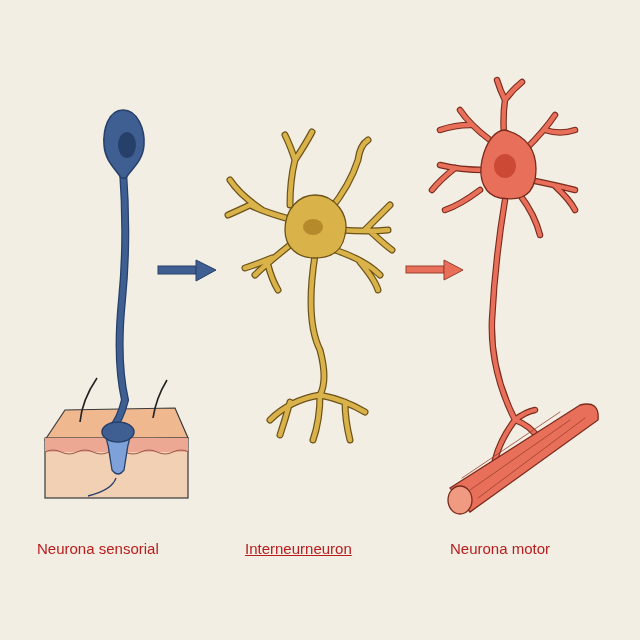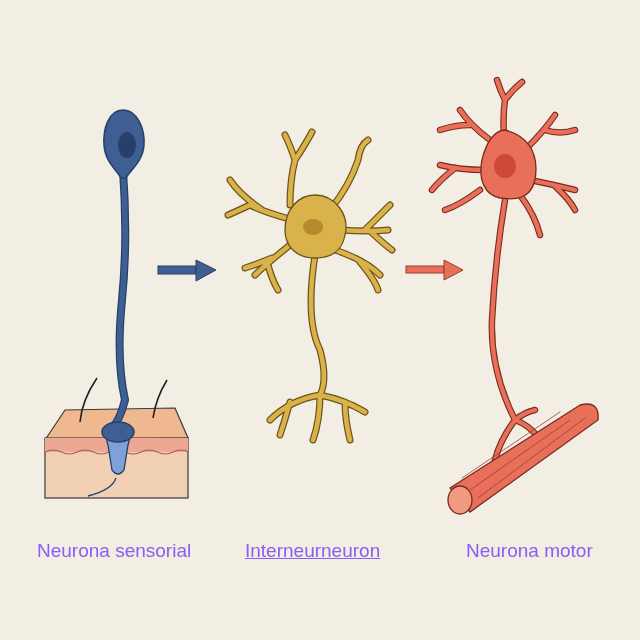--- a/index.html
+++ b/index.html
@@ -1,18 +1,18 @@
 <!DOCTYPE html>
 <html><head>
 <meta charset="utf-8">
 <style>
   html, body { margin:0; padding:0; }
   body { width:640px; height:640px; background:#f2eee3; position:relative; overflow:hidden; font-family:"Liberation Sans", "DejaVu Sans", sans-serif; }
   svg.diagram { position:absolute; left:0; top:0; }
-  .label { position:absolute; top:540px; font-size:19px; color:#8b5cf6; white-space:nowrap; }
+  .label { position:absolute; top:540px; font-size:15px; color:#b91c1c; white-space:nowrap; }
 </style>
 </head>
 <body>
 
 <svg class="diagram" width="640" height="640" viewBox="0 0 640 640">
 
   <g>
 
     <g>
       <polygon points="45,440 65,410 175,408 188,438" fill="#f0b88f" stroke="#3a3a3a" stroke-width="1.2"></polygon>
@@ -70,13 +70,13 @@
       <path d="M470,490 L570,420 M478,498 L585,418 M462,478 L560,412" stroke="#9a3e2c" stroke-width="0.8"></path>
       <ellipse cx="460" cy="500" rx="12" ry="14" fill="#f09a82" stroke="#7a2a1c" stroke-width="1.3"></ellipse>
     </g>
     <path d="M505,130 C525,135 540,150 535,180 C530,200 515,200 500,198 C485,195 478,180 482,160 C486,142 495,130 505,130 Z" fill="#e8705a" stroke="#7a2a1c" stroke-width="1.3"></path>
     <ellipse cx="505" cy="166" rx="11" ry="12" fill="#cc4a35" stroke="none"></ellipse>
   </g>
 </svg>
 
 <div class="label" style="left:37px;">Neurona sensorial</div>
 <div class="label" style="left:245px;text-decoration:underline;">Interneurneuron</div>
-<div class="label" style="left:450px;margin-left:16px;">Neurona motor</div>
+<div class="label" style="left:450px;">Neurona motor</div>
 
 </body></html>

